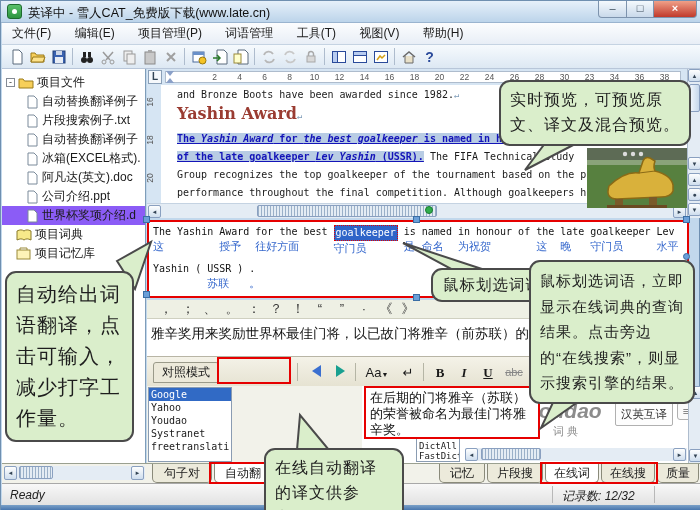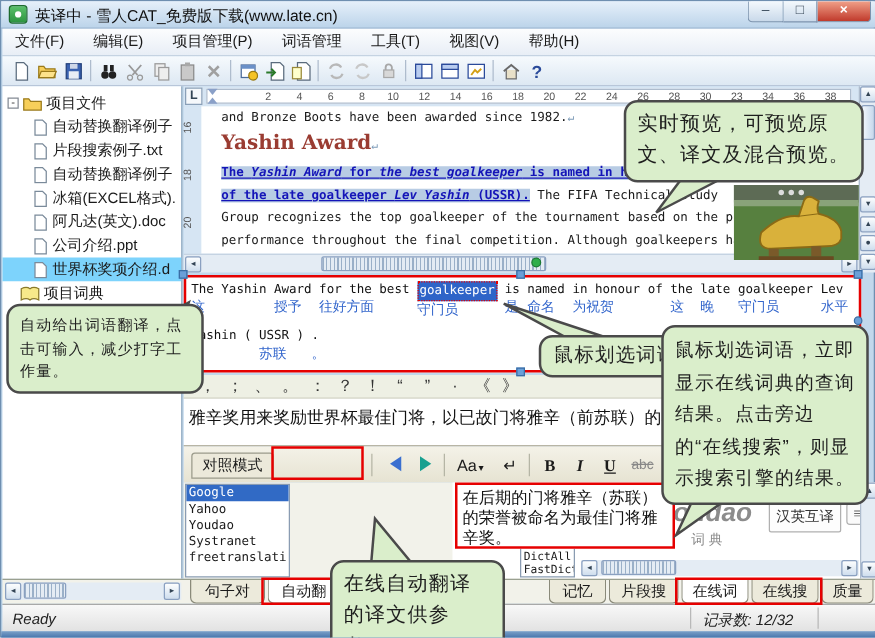--- a/index.html
+++ b/index.html
@@ -41,21 +41,21 @@
 
   
   .tree { position:absolute; left:1px; top:68px; width:144px; height:394px;
     background:#fff; border-right:1px solid #7f9db9; padding-top:4px; }
   .trow { display:flex; align-items:center; height:19px; white-space:nowrap; overflow:hidden; font-size:12px; }
   .trow .lbl { margin-left:3px; }
   .t-ind { width:24px; flex:none; }
   .expander { width:9px; height:9px; border:1px solid #848a94; background:#fff; flex:none;
     margin:0 3px 0 4px; font-size:9px; line-height:7px; text-align:center; color:#333; }
   .trow svg { flex:none; }
-  .trow.sel { background:#7dd3fc; }
+  .trow.sel { background:#8b5cf6; }
 
   
   .ruler { position:absolute; left:146px; top:68px; width:540px; height:16px; background:#d6e5f3; }
   .ruler-strip { position:absolute; left:18px; top:2px; width:516px; height:12px; background:#fff;
     border:1px solid #aebccd; display:flex; padding-left:36px; }
   .rnum { width:25px; text-align:center; font-size:8.5px; color:#555; line-height:11px; flex:none; }
   .tabstop { position:absolute; left:147px; top:69px; width:14px; height:14px; background:#f5f8fb;
     border:1px solid #8aa0b8; font-size:10px; font-weight:bold; color:#345; text-align:center; line-height:12px; }
   .indent-marker { position:absolute; left:165px; top:70px; width:0; height:0;
     border-left:4px solid transparent; border-right:4px solid transparent; border-top:5px solid #8aa0c8; }
@@ -648,18 +648,18 @@
 
   <svg class="tails">
     <polygon points="545,141 578,141 524,169" fill="#daeecb" stroke="#4a4a4a" stroke-width="2"></polygon>
     <polygon points="116,260 134,288 150,241" fill="#daeecb" stroke="#4a4a4a" stroke-width="2"></polygon>
     <polygon points="452,269 484,269 402,242" fill="#daeecb" stroke="#4a4a4a" stroke-width="2"></polygon>
     <polygon points="556,393 588,393 540,427" fill="#daeecb" stroke="#4a4a4a" stroke-width="2"></polygon>
     <polygon points="296,449 328,449 299,414" fill="#daeecb" stroke="#4a4a4a" stroke-width="2"></polygon>
   </svg>
 
   <div class="co" style="left:498px;top:79px;width:192px;font-size:16px">实时预览，可预览原文、译文及混合预览。</div>
-  <div class="co" style="left:4px;top:242px;width:158px;font-size:12px">自动给出词语翻译，点击可输入，减少打字工作量。</div>
+  <div class="co" style="left:4px;top:270px;width:129px;font-size:20px">自动给出词语翻译，点击可输入，减少打字工作量。</div>
   <div class="co" style="left:430px;top:267px;width:124px;font-size:15.5px;padding:3px 10px">鼠标划选词语</div>
   <div class="co" style="left:528px;top:259px;width:166px;font-size:15px;line-height:1.7">鼠标划选词语，立即显示在线词典的查询结果。点击旁边的“在线搜索”，则显示搜索引擎的结果。</div>
   <div class="co" style="left:263px;top:447px;width:140px;font-size:16px">在线自动翻译的译文供参考。</div>
 
 </div>
 
 </body></html>

